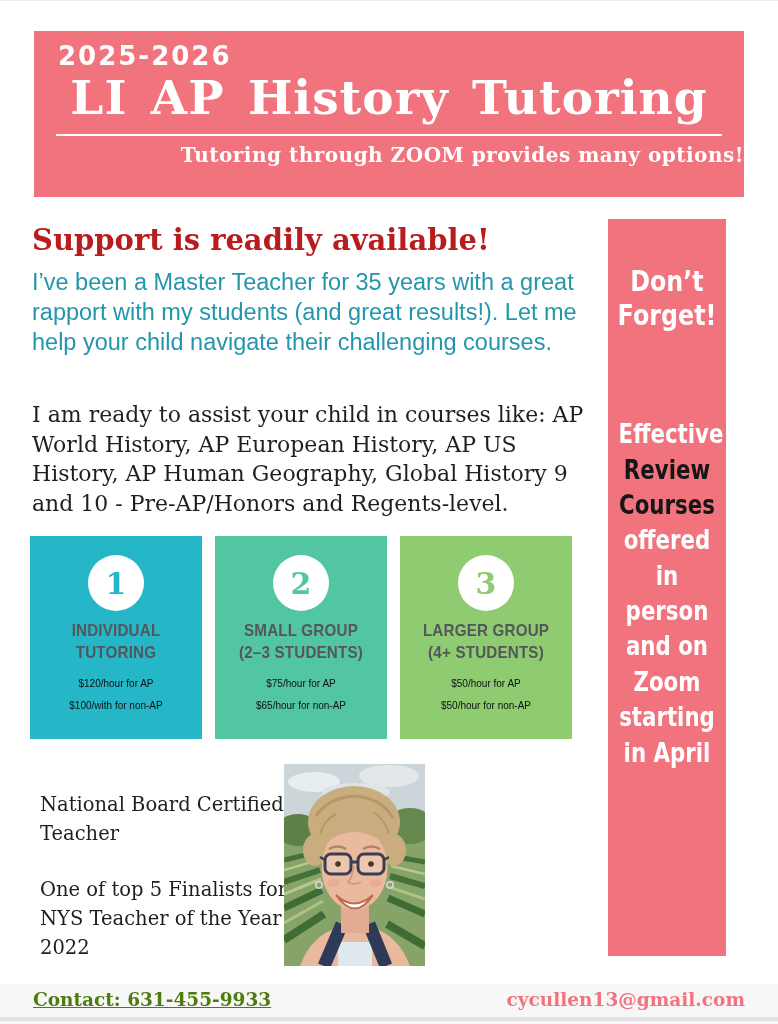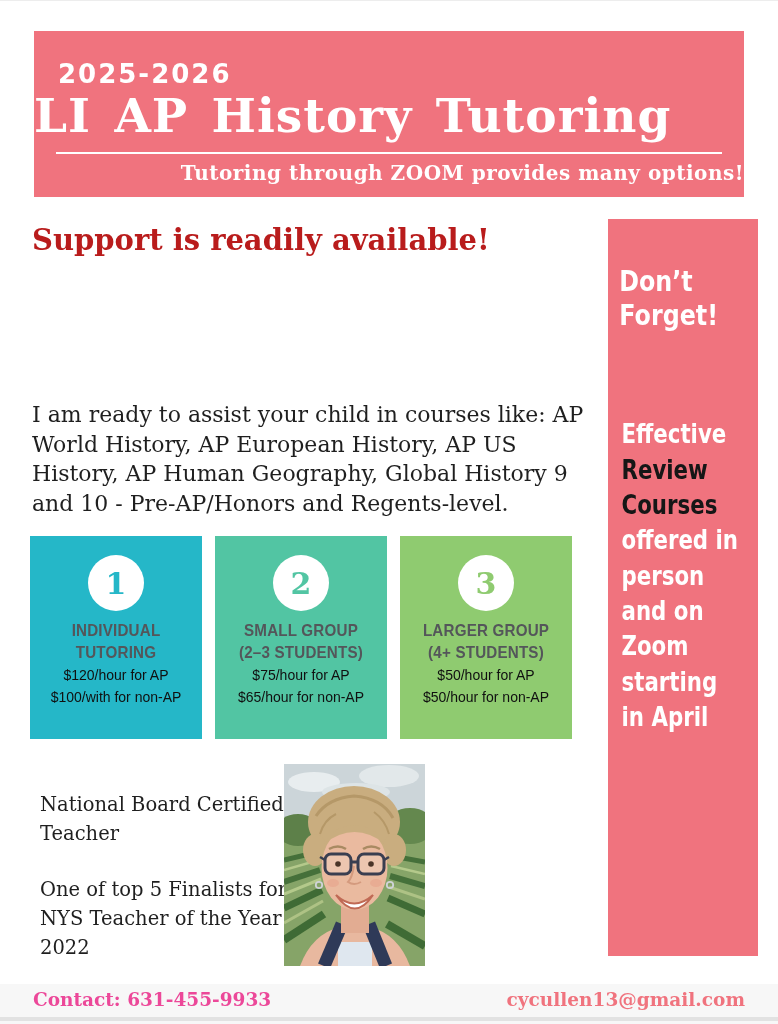--- a/index.html
+++ b/index.html
@@ -6,26 +6,26 @@
   .page {
     position:relative; width:778px; height:1024px; background:#ffffff;
     font-family:"Liberation Sans", sans-serif; overflow:hidden;
     border-top:1px solid #ededed;
   }
 
   
   .header { position:absolute; left:34px; top:30px; width:710px; height:166px; color:#fff; }
   .header-row {
     display:flex; justify-content:space-between; align-items:flex-start;
-    padding:28px 28px 0 24px;
+    padding:10px 28px 0 24px;
     font-family:"DejaVu Sans", sans-serif; font-weight:bold;
     font-size:26px; letter-spacing:2px;
   }
   .header-title {
-    font-family:"DejaVu Serif", serif; font-weight:bold;
+    text-align:center; font-family:"DejaVu Serif", serif; font-weight:bold;
     font-size:47px; line-height:1.12; margin-top:1px; word-spacing:6px; letter-spacing:1px;
   }
   .header-rule { height:2px; background:#ffffff; margin:9px 22px 7px; }
   .header-subtitle {
     text-align:right; font-family:"DejaVu Serif", serif; font-weight:bold;
     font-size:20px; letter-spacing:0.5px;
   }
 
   
   .support-heading {
@@ -46,35 +46,35 @@
   .card { width:172px; height:203px; text-align:center; }
   .card-circle {
     width:56px; height:56px; border-radius:50%; background:#fff;
     margin:19px auto 0; display:flex; align-items:center; justify-content:center;
     font-family:"DejaVu Serif", serif; font-weight:bold; font-size:30px;
   }
   .card-title {
     margin-top:9px; font-weight:bold; font-size:16.5px; line-height:1.32;
     color:#54565a; transform:scaleX(0.92); letter-spacing:0.2px;
   }
-  .card-prices { margin-top:0; font-size:14px; line-height:22px; color:#101010; }
+  .card-prices { margin-top:9px; font-size:10px; line-height:22px; color:#101010; }
 
   
   .credentials {
     position:absolute; left:40px; top:789px; width:256px;
     font-family:"DejaVu Serif", serif; font-size:19.5px; line-height:29px; color:#1f1f1f;
   }
   .cred-item + .cred-item { margin-top:27px; }
   .photo { position:absolute; left:284px; top:763px; width:141px; height:202px; }
   .photo svg { display:block; }
 
   
   .sidebar {
-    position:absolute; left:608px; top:218px; width:150px; height:737px;
-    color:#fff; text-align:left;
+    position:absolute; left:608px; top:218px; width:118px; height:737px;
+    color:#fff; text-align:center;
     font-family:"DejaVu Sans", sans-serif; font-weight:bold;
   }
   .sidebar-top { margin-top:46px; font-size:28px; line-height:1.22; transform:scaleX(0.85); }
   .sidebar-bottom { margin-top:84px; font-size:26px; line-height:1.36; transform:scaleX(0.82); }
   .sidebar-bottom .black-text { color:#161616; }
 
   
   .footer-strip { position:absolute; left:0; top:983px; width:778px; height:41px; background:#f7f7f7; }
   .footer-rule  { position:absolute; left:0; top:1016px; width:778px; height:4px; background:#e2e2e2; }
   .footer-contact {
@@ -94,20 +94,21 @@
   <div class="header" style="background-color: rgb(240, 115, 126);">
     <div class="header-row">
       <span>2025-2026</span>
     </div>
     <div class="header-title">LI AP History Tutoring</div>
     <div class="header-rule"></div>
     <div class="header-subtitle">Tutoring through ZOOM provides many options!</div>
   </div>
 
   <div class="support-heading" style="color: #b91c1c;">Support is readily available!</div>
+  <div class="teal-para" style="color: rgb(35, 150, 172);">I’ve been a Master Teacher for 35 years with a great rapport with my students (and great results!). Let me help your child navigate their challenging courses.</div>
   <div class="black-para">I am ready to assist your child in courses like: AP World History, AP European History, AP US History, AP Human Geography, Global History 9 and 10 - Pre-AP/Honors and Regents-level.</div>
 
   <div class="cards">
 
     <div class="card" style="background-color: rgb(37, 183, 200);">
       <div class="card-circle" style="color: rgb(37, 183, 200);">
         <span>1</span>
       </div>
       <div class="card-title">
         <div>INDIVIDUAL</div>
@@ -225,16 +226,16 @@
     <div class="sidebar-top">Don’t Forget!</div>
     <div class="sidebar-bottom">
       <span>Effective</span>
       <span class="black-text">Review Courses</span>
       <span>offered in person and on Zoom starting in April</span>
     </div>
   </div>
 
   <div class="footer-strip"></div>
   <div class="footer-rule"></div>
-  <div class="footer-contact" style="color: #ec4899;">Contact: 631-455-9933</div>
+  <div class="footer-contact" style="color: #4d7c0f; text-decoration: underline;">Contact: 631-455-9933</div>
   <div class="footer-email" style="color: rgb(240, 115, 126);">cycullen13@gmail.com</div>
 
 </div>
 
 </body></html>

